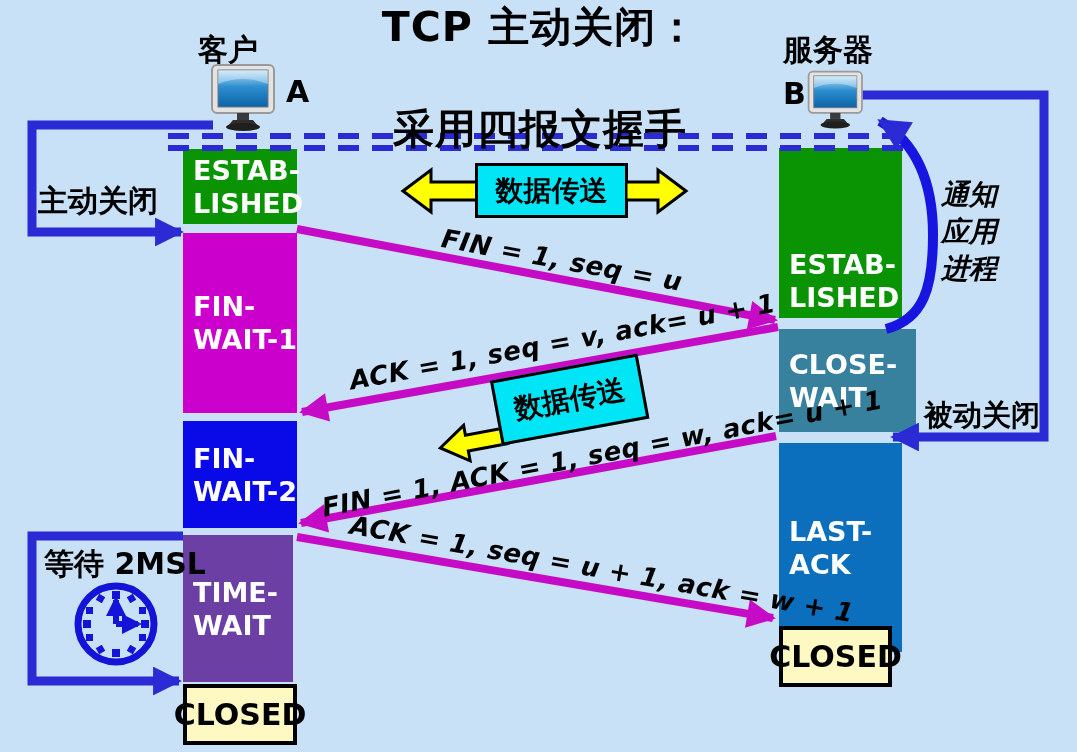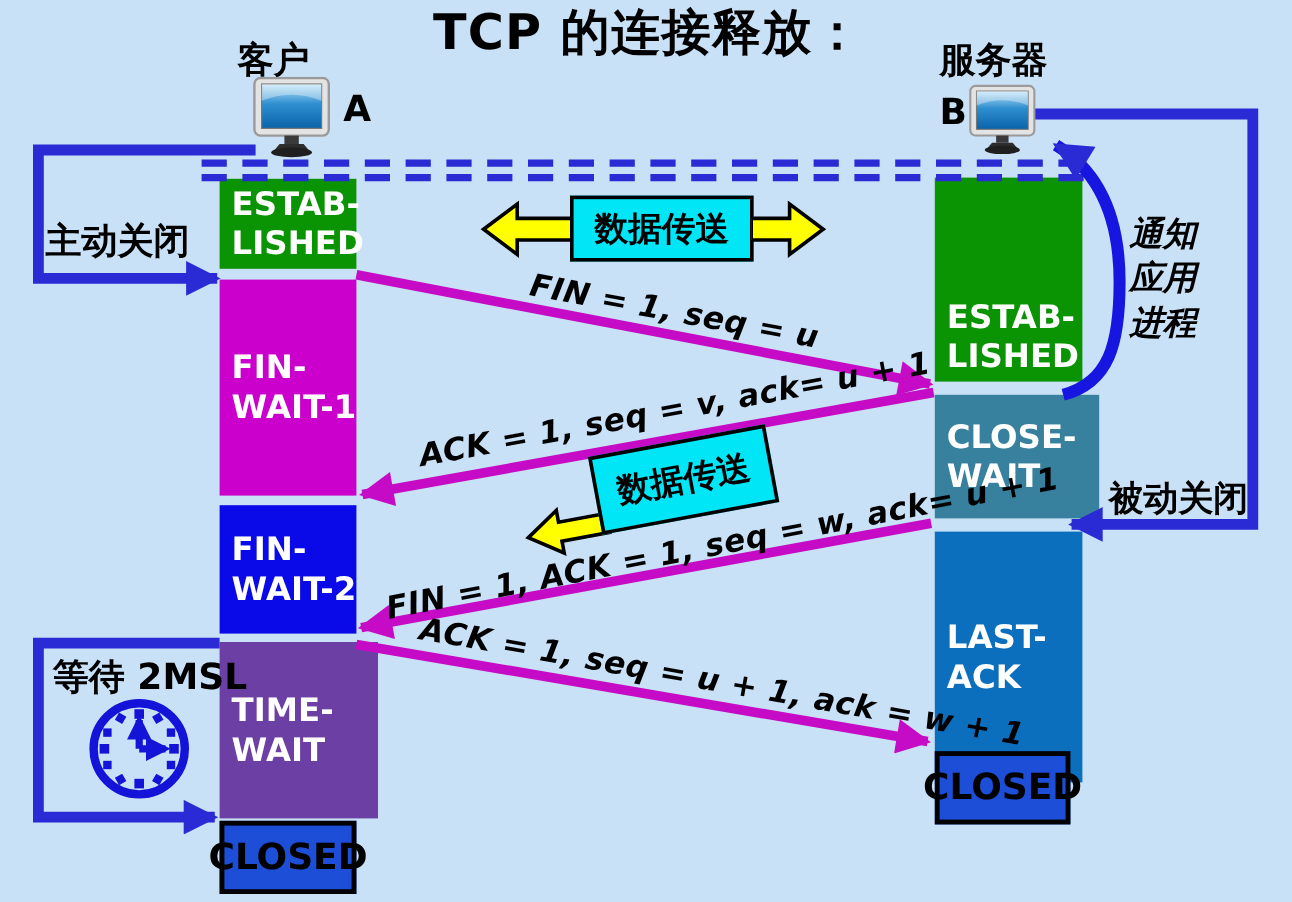--- a/index.html
+++ b/index.html
@@ -21,21 +21,21 @@
   .host-letter { font-size:30px; font-weight:bold; z-index:7; }
 
   .state {
     z-index:4; display:flex; flex-direction:column; justify-content:center;
     color:#fff; font-weight:bold; font-size:27px; line-height:33px;
     padding-left:10px; white-space:pre-line;
   }
   .state.bottom-align { justify-content:flex-end; padding-bottom:4px; }
   .closed-box {
     z-index:4; display:flex; align-items:center; justify-content:center;
-    background:#1d4ed8; border:4px solid #000; color:#000;
+    background:#fef9c3; border:4px solid #000; color:#000;
     font-size:30px; font-weight:bold; letter-spacing:0px;
   }
 
   .estab   { background:#0a9303; }
   .finw1   { background:#cc00cc; }
   .finw2   { background:#0a0ae8; }
   .timew   { background:#6b3fa3; }
   .closew  { background:#37819e; }
   .lastack { background:#0b6fbd; }
 
@@ -52,22 +52,22 @@
     display:flex; align-items:center; justify-content:center;
     font-size:28px; font-weight:bold; color:#000; white-space:nowrap;
   }
   .dt2-wrap { z-index:6; transform:rotate(-10.5deg); }
 </style>
 </head>
 <body>
 
 <div class="canvas">
 
-  <div class="abs title"><span>TCP 的连接释放：</span><br>
-    </div>
+  <div class="abs title"><span>TCP 主动关闭：</span><br>
+    <span>采用四报文握手</span></div>
 
   <div class="abs host-name" style="left:198px; top:30px;">客户</div>
   <svg class="abs" style="left:209px; top:64px; z-index:7;" width="72" height="68" viewBox="0 0 72 68">
     <defs>
       <linearGradient id="scr1" x1="0" y1="0" x2="0" y2="1">
         <stop offset="0" stop-color="#bfe4f8"></stop>
           <stop offset="0.45" stop-color="#2e8fd0"></stop>
           <stop offset="1" stop-color="#0a63a8"></stop>
       </linearGradient>
     </defs>
@@ -97,21 +97,21 @@
     <polygon points="18,63 50,63 44,56 24,56" fill="#2d2d2d"></polygon>
     <ellipse cx="34" cy="63" rx="17" ry="4" fill="#1f1f1f"></ellipse>
   </svg>
 
   <div class="abs state estab" style="left:183px; top:149px; width:114px; height:75px;">ESTAB-
 LISHED</div>
   <div class="abs state finw1" style="left:183px; top:233px; width:114px; height:180px;">FIN-
 WAIT-1</div>
   <div class="abs state finw2" style="left:183px; top:421px; width:114px; height:107px;">FIN-
 WAIT-2</div>
-  <div class="abs state timew" style="left:183px; top:535px; width:132px; height:147px;">TIME-
+  <div class="abs state timew" style="left:183px; top:535px; width:110px; height:147px;">TIME-
 WAIT</div>
   <div class="abs closed-box" style="left:183px; top:684px; width:114px; height:61px;">CLOSED</div>
 
   <div class="abs state estab bottom-align" style="left:779px; top:148px; width:123px; height:170px;">ESTAB-
 LISHED</div>
   <div class="abs state closew" style="left:779px; top:329px; width:137px; height:103px;">CLOSE-
 WAIT</div>
   <div class="abs state lastack" style="left:779px; top:443px; width:123px; height:209px;">LAST-
 ACK</div>
   <div class="abs closed-box" style="left:779px; top:626px; width:113px; height:61px;">CLOSED</div>

